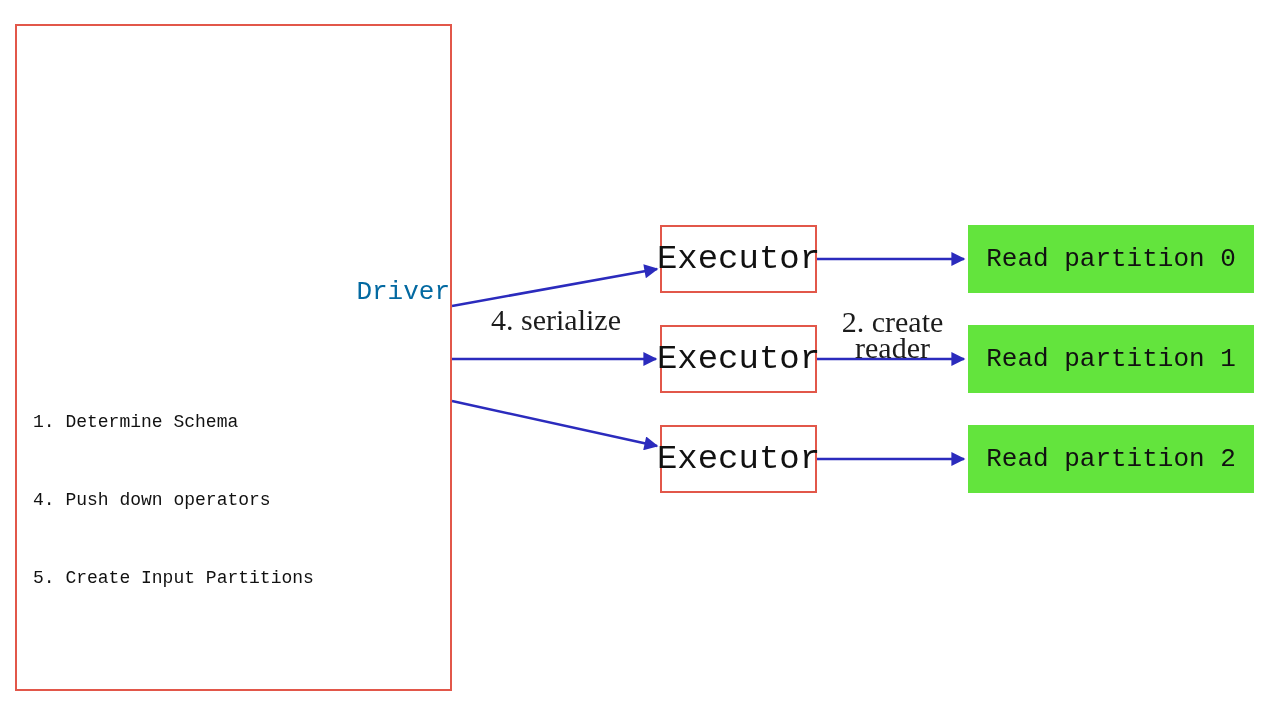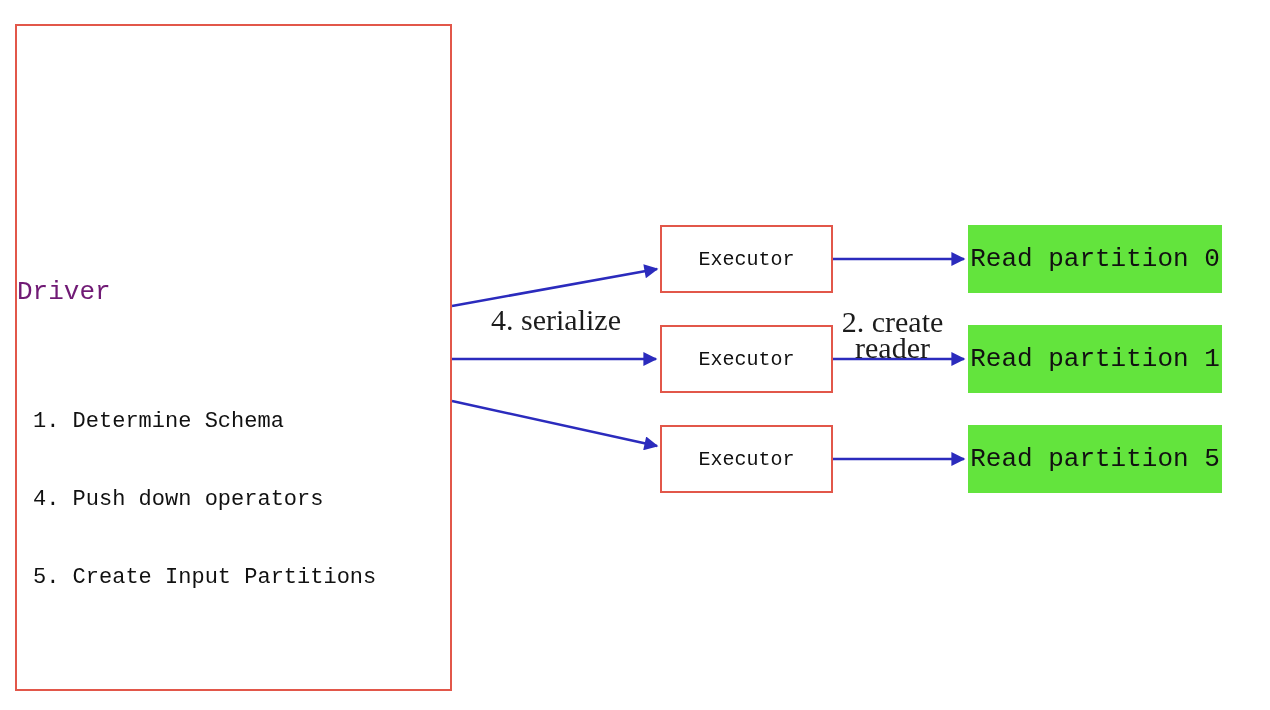--- a/index.html
+++ b/index.html
@@ -35,54 +35,54 @@
     height: 667px;
     border: 2px solid var(--accent_red, #e2574a);
     box-sizing: border-box;
     background: #ffffff;
   }
   .driver-title {
     position: absolute;
     left: 0;
     top: 253px;
     width: 100%;
-    text-align: left;
+    text-align: right;
     font-size: 26px;
     line-height: 26px;
-    color: #701a75;
+    color: #0369a1;
     letter-spacing: 0;
   }
   .driver-steps {
     position: absolute;
     left: 16px;
     top: 331px;
-    font-size: 22px;
+    font-size: 18px;
     line-height: 26px;
     color: #111111;
     white-space: pre;
   }
   .exec-box {
     position: absolute;
     left: 660px;
-    width: 173px;
+    width: 157px;
     height: 68px;
     border: 2px solid var(--accent_red, #e2574a);
     box-sizing: border-box;
     background: #ffffff;
     display: flex;
     align-items: center;
     justify-content: center;
-    font-size: 20px;
+    font-size: 34px;
     color: #111111;
     text-align: center;
   }
   .part-box {
     position: absolute;
     left: 968px;
-    width: 254px;
+    width: 286px;
     height: 68px;
     background: var(--partition_green, #63e43d);
     box-sizing: border-box;
     display: flex;
     align-items: center;
     justify-content: center;
     font-size: 26px;
     color: #111111;
     white-space: pre;
   }
@@ -124,21 +124,21 @@
       <div>5. Create Input Partitions</div>
     </div>
   </div>
 
   <div class="exec-box" style="top:225px">Executor</div>
   <div class="exec-box" style="top:325px">Executor</div>
   <div class="exec-box" style="top:425px">Executor</div>
 
   <div class="part-box" style="top:225px">Read partition 0</div>
   <div class="part-box" style="top:325px">Read partition 1</div>
-  <div class="part-box" style="top:425px">Read partition 5</div>
+  <div class="part-box" style="top:425px">Read partition 2</div>
 
   <div class="arrow-label label-serialize">
     <div>4. serialize</div>
   </div>
 
   <div class="arrow-label label-reader">
     <div>2. create</div>
     <div>reader</div>
   </div>
 

